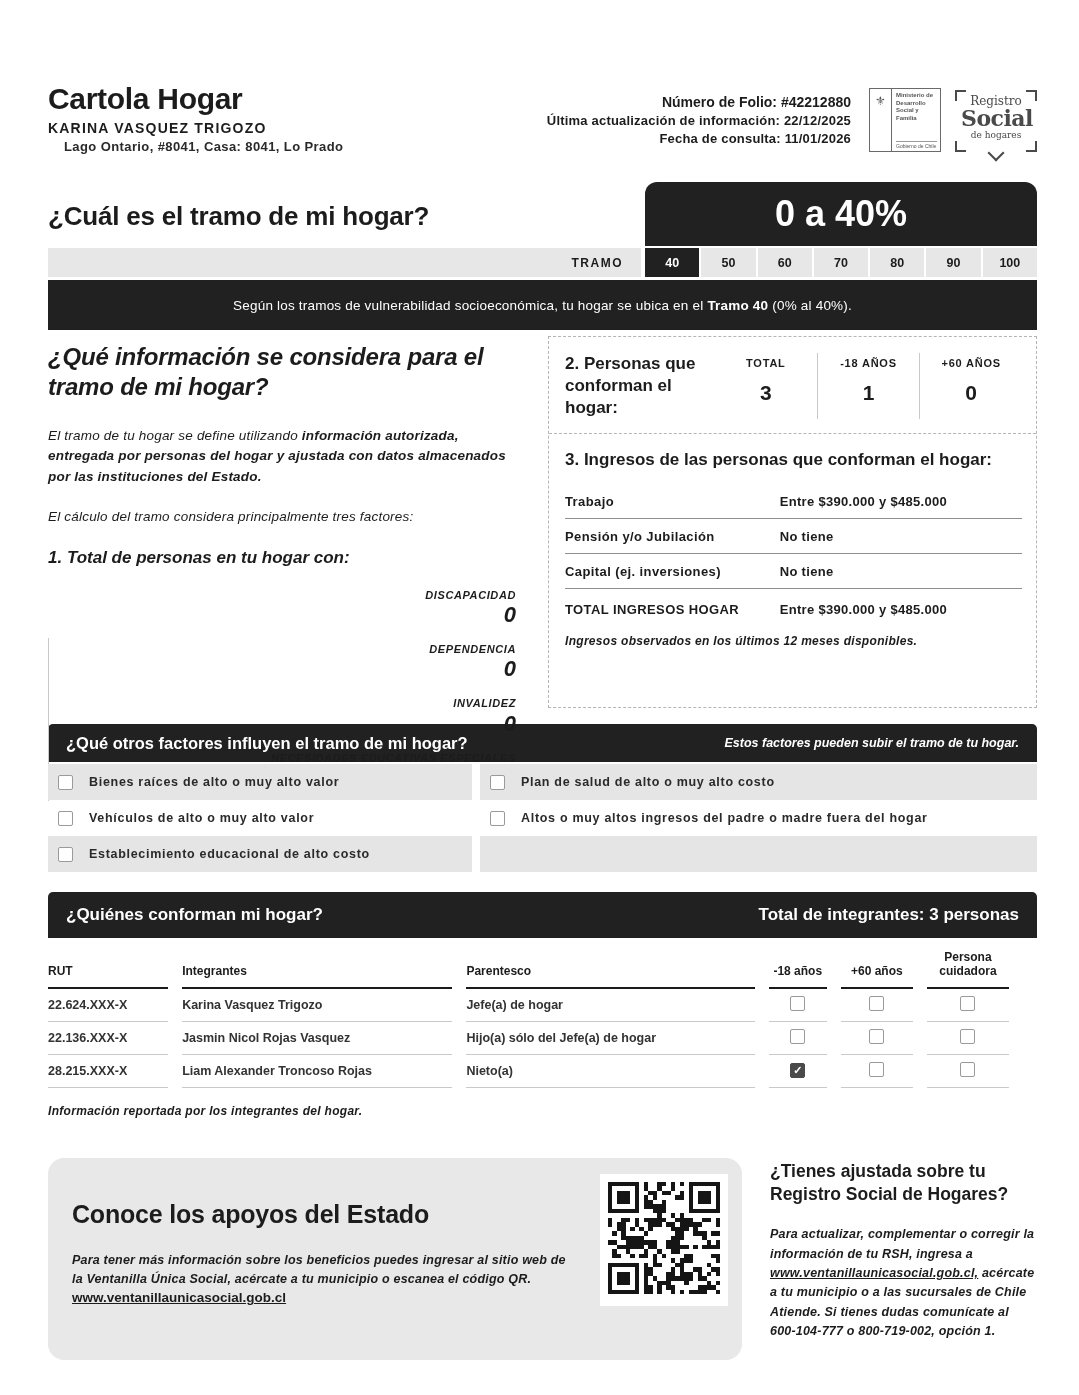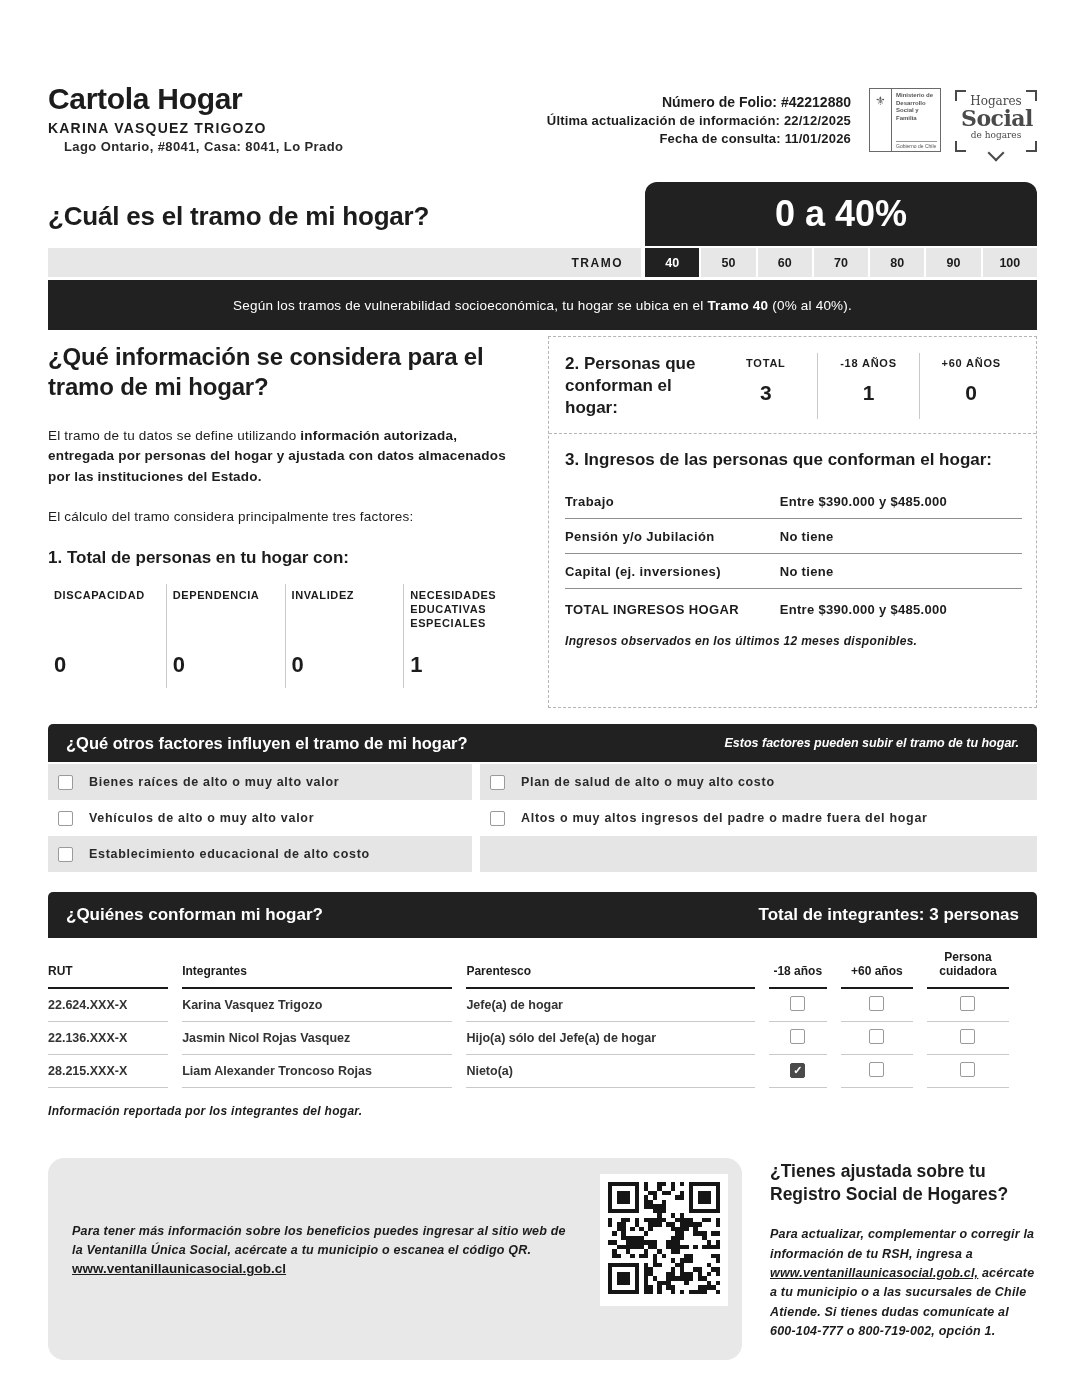--- a/index.html
+++ b/index.html
@@ -39,27 +39,27 @@
   .scale-row { display:flex; margin-top:2px; height:29px; }
   .scale-label { flex:1; background:#e7e7e7; display:flex; align-items:center; justify-content:flex-end; padding-right:18px; font-size:12px; font-weight:700; letter-spacing:1.5px; margin-right:4px; }
   .scale-cells { width:392px; display:flex; gap:2px; }
   .scale-cell { flex:1; background:#e7e7e7; display:flex; align-items:center; justify-content:center; font-size:12.5px; font-weight:700; }
   .scale-cell.checked { background:#212121; color:#fff; }
   .tramo-note { margin-top:3px; background:#212121; color:#fff; height:50px; display:flex; align-items:center; justify-content:center; font-size:13.5px; letter-spacing:0.2px; }
   .tramo-note b { margin:0 4px 0 4px; }
 
   
   .columns { display:flex; margin-top:6px; min-height:372px; }
-  .col-left { flex:0 0 500px; padding:6px 26px 0 0; }
+  .col-left { flex:0 0 500px; padding:6px 26px 0 0;font-style:italic; }
   .col-left h2 { font-size:24px; font-weight:700; line-height:1.25; letter-spacing:-0.2px; }
   .col-left .p1 { margin-top:24px; font-size:13.5px; line-height:1.5; font-weight:400; letter-spacing:0.2px; }
   .col-left .p1 b { letter-spacing:0.2px; }
   .col-left .p2 { margin-top:22px; font-size:13.5px; letter-spacing:0.2px; }
   .col-left h3 { margin-top:24px; font-size:17px; font-weight:700; }
-  .f-table { display:flex; margin-top:16px; text-align:left; height:104px; }
+  .f-table { display:flex; margin-top:16px; text-align:right; height:104px;flex-direction:column; }
   .f-col { flex:1; display:flex; flex-direction:column; padding:4px 6px 10px; }
   .f-col + .f-col { border-left:1px solid #c9c9c9; }
   .f-label { font-size:11px; font-weight:700; letter-spacing:0.6px; line-height:1.3; }
   .f-value { margin-top:auto; font-size:22px; font-weight:700; }
   .col-right { flex:1; border:1px dashed #b5b5b5; }
   .persons { display:flex; padding:16px 14px 14px 16px; border-bottom:1px dashed #b5b5b5; }
   .persons-title { flex:0 0 150px; font-size:17px; font-weight:700; line-height:1.3; }
   .persons-stats { flex:1; display:flex; text-align:center; }
   .pstat { flex:1; padding:4px 2px; }
   .pstat + .pstat { border-left:1px solid #c9c9c9; }
@@ -138,21 +138,21 @@
         <div class="min-right">
           <div class="mtxt">Ministerio de Desarrollo Social y Familia</div>
           <div class="gob">Gobierno de Chile</div>
         </div>
       </div>
       <div class="rsh">
         <span class="corner tl"></span>
         <span class="corner tr"></span>
         <span class="corner bl"></span>
         <span class="corner br"></span>
-        <div class="r1">Hogares</div>
+        <div class="r1">Registro</div>
         <div class="r2">Social</div>
         <div class="r3">de hogares</div>
         <span class="tail"></span>
       </div>
     </div>
   </div>
 
   <div class="tramo-head">
     <div class="tramo-q">¿Cuál es el tramo de mi hogar?</div>
     <div class="tramo-badge">0 a 40%</div>
@@ -171,21 +171,21 @@
   </div>
   <div class="tramo-note">
     <span>Según los tramos de vulnerabilidad socioeconómica, tu hogar se ubica en el</span>
     <b>Tramo 40</b>
     <span>(0% al 40%).</span>
   </div>
 
   <div class="columns">
     <div class="col-left">
       <h2>¿Qué información se considera para el tramo de mi hogar?</h2>
-      <div class="p1"><span>El tramo de tu datos se define utilizando </span><b>información autorizada, entregada por personas del hogar y ajustada con datos almacenados por las instituciones del Estado.</b></div>
+      <div class="p1"><span>El tramo de tu hogar se define utilizando </span><b>información autorizada, entregada por personas del hogar y ajustada con datos almacenados por las instituciones del Estado.</b></div>
       <div class="p2">El cálculo del tramo considera principalmente tres factores:</div>
       <h3>1. Total de personas en tu hogar con:</h3>
       <div class="f-table">
         <div class="f-col">
           <div class="f-label">DISCAPACIDAD</div>
           <div class="f-value">0</div>
         </div>
         <div class="f-col">
           <div class="f-label">DEPENDENCIA</div>
           <div class="f-value">0</div>
@@ -313,20 +313,21 @@
         <td class="c"><span class="cb checked"></span></td>
         <td class="c"><span class="cb"></span></td>
         <td class="c"><span class="cb"></span></td>
       </tr>
     </tbody>
   </table>
   <div class="members-note">Información reportada por los integrantes del hogar.</div>
 
   <div class="bottom">
     <div class="support-box">
+      <h2>Conoce los apoyos del Estado</h2>
       <div class="body">Para tener más información sobre los beneficios puedes ingresar al sitio web de la Ventanilla Única Social, acércate a tu municipio o escanea el código QR.</div>
       <a class="link" href="#">www.ventanillaunicasocial.gob.cl</a>
       <div class="qr-wrap">
         <svg viewBox="0 0 25 25" width="112" height="112" fill="#151515" shape-rendering="crispEdges">
             <rect x="8" y="0" width="1" height="1"></rect>
             <rect x="11" y="0" width="1" height="1"></rect>
             <rect x="12" y="0" width="1" height="1"></rect>
             <rect x="14" y="0" width="1" height="1"></rect>
             <rect x="16" y="0" width="1" height="1"></rect>
             <rect x="8" y="1" width="1" height="1"></rect>

